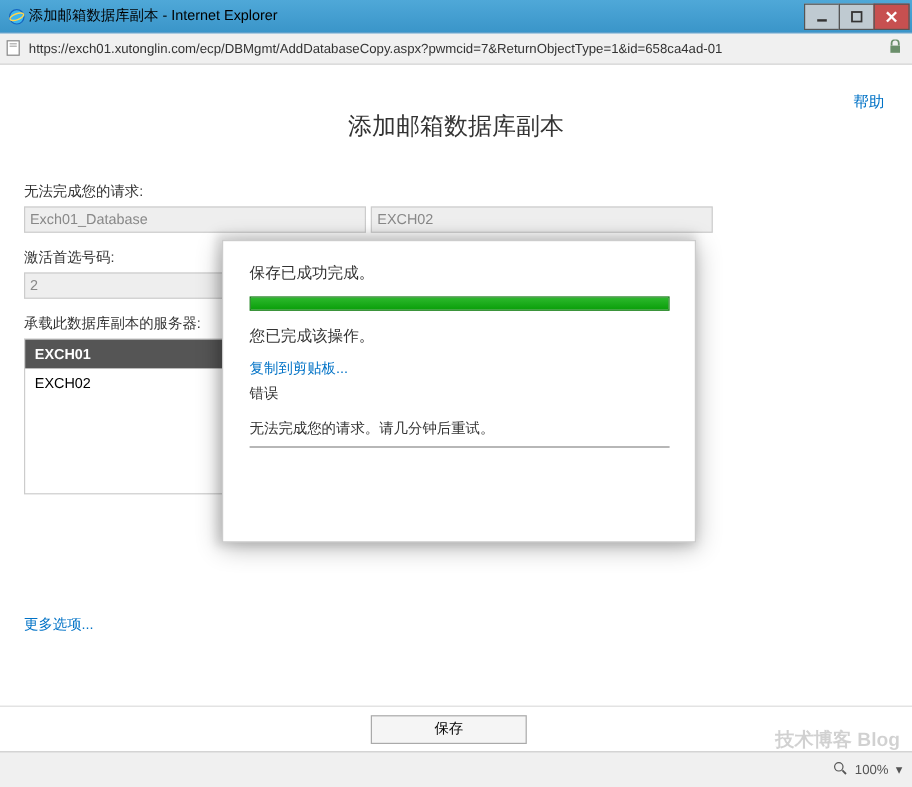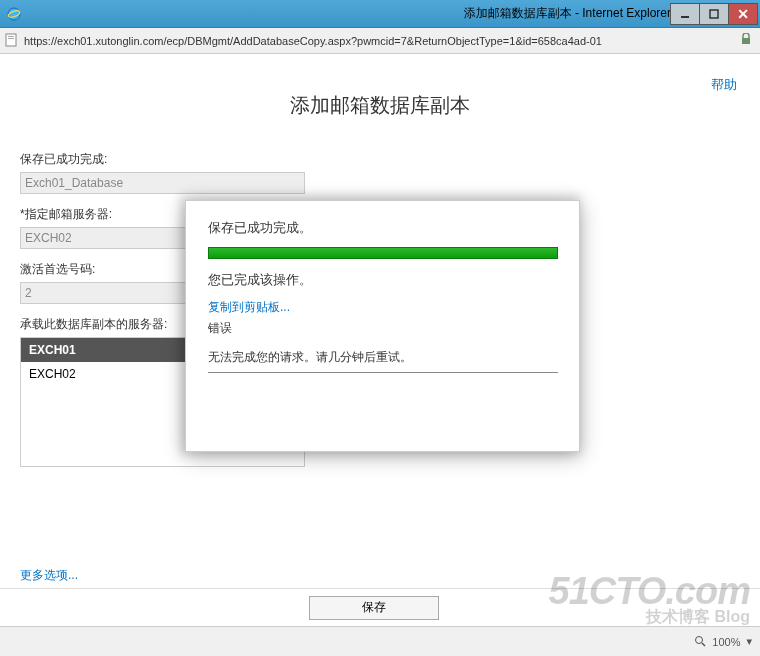--- a/index.html
+++ b/index.html
@@ -1,20 +1,20 @@
 <!DOCTYPE html>
 <html><head>
   <meta charset="utf-8">
   <style>
     * { margin: 0; padding: 0; box-sizing: border-box; font-family: "Microsoft YaHei", "Segoe UI", Arial, sans-serif; }
     body { width: 760px; height: 656px; background: #fff; overflow: hidden; position: relative; }
     
     .titlebar { height: 28px; background: linear-gradient(#4fa8d8, #3a95c9); display: flex; align-items: center; justify-content: space-between; border-bottom: 1px solid #2980b9; }
     .titlebar-icon { width: 20px; height: 20px; margin-left: 4px; display: flex; align-items: center; justify-content: center; }
-    .titlebar-title { flex: 1; text-align: right; color: #000; font-size: 12px; }
+    .titlebar-title { flex: 1; text-align: left; color: #000; font-size: 12px; }
     .window-controls { display: flex; height: 22px; margin-right: 2px; }
     .window-btn { width: 30px; height: 22px; display: flex; align-items: center; justify-content: center; border: 1px solid #555; margin-left: -1px; font-size: 11px; }
     .btn-min { background: #bfcad1; }
     .btn-max { background: #bfcad1; }
     .btn-close { background: #c75050; color: #fff; font-size: 14px; font-weight: bold; }
     
     .addrbar { height: 26px; background: #f0f0f0; border-bottom: 1px solid #ccc; display: flex; align-items: center; padding: 0 4px; font-size: 11px; }
     .addrbar-icon { width: 16px; height: 16px; margin-right: 4px; }
     .addrbar-url { flex: 1; color: #333; white-space: nowrap; overflow: hidden; }
     .addrbar-lock { width: 16px; height: 16px; margin-left: 4px; }
@@ -93,24 +93,23 @@
         <rect x="2" y="5" width="8" height="6" fill="#6b8f6b"></rect>
         <path d="M3 5 V3 a3 3 0 0 1 6 0 V5" fill="none" stroke="#6b8f6b" stroke-width="1.5"></path>
       </svg>
   </span>
 </div>
 
 <div class="content">
   <span class="help-link">帮助</span>
   <h1 class="page-title">添加邮箱数据库副本</h1>
 
-  <div class="form-label">保存已成功完成:</div>
+  <div class="form-label">无法完成您的请求:</div>
   <input class="form-input" disabled="" value="Exch01_Database" style="">
 
-  <div class="form-label">*指定邮箱服务器:</div>
   <input class="form-input" disabled="" value="EXCH02" style="">
 
   <div class="form-label">激活首选号码:</div>
   <input class="form-input" disabled="" value="2" style="">
 
   <div class="server-list-title">承载此数据库副本的服务器:</div>
   <div class="server-list" style="height:130px">
     <div class="server-item selected">EXCH01</div>
     <div class="server-item">EXCH02</div>
   </div>
@@ -135,15 +134,14 @@
 <div class="statusbar">
   <span><svg width="12" height="12">
         <circle cx="5" cy="5" r="3.5" fill="none" stroke="#555"></circle>
         <line x1="8" y1="8" x2="11" y2="11" stroke="#555" stroke-width="1.5"></line>
       </svg></span>
   <span class="zoom-label">100%</span>
   <span>▾</span>
 </div>
 
 <div class="watermark">
-  <div class="wm-main">51CTO.com</div>
   <div class="wm-sub">技术博客  Blog</div>
 </div>
 
 </body></html>

